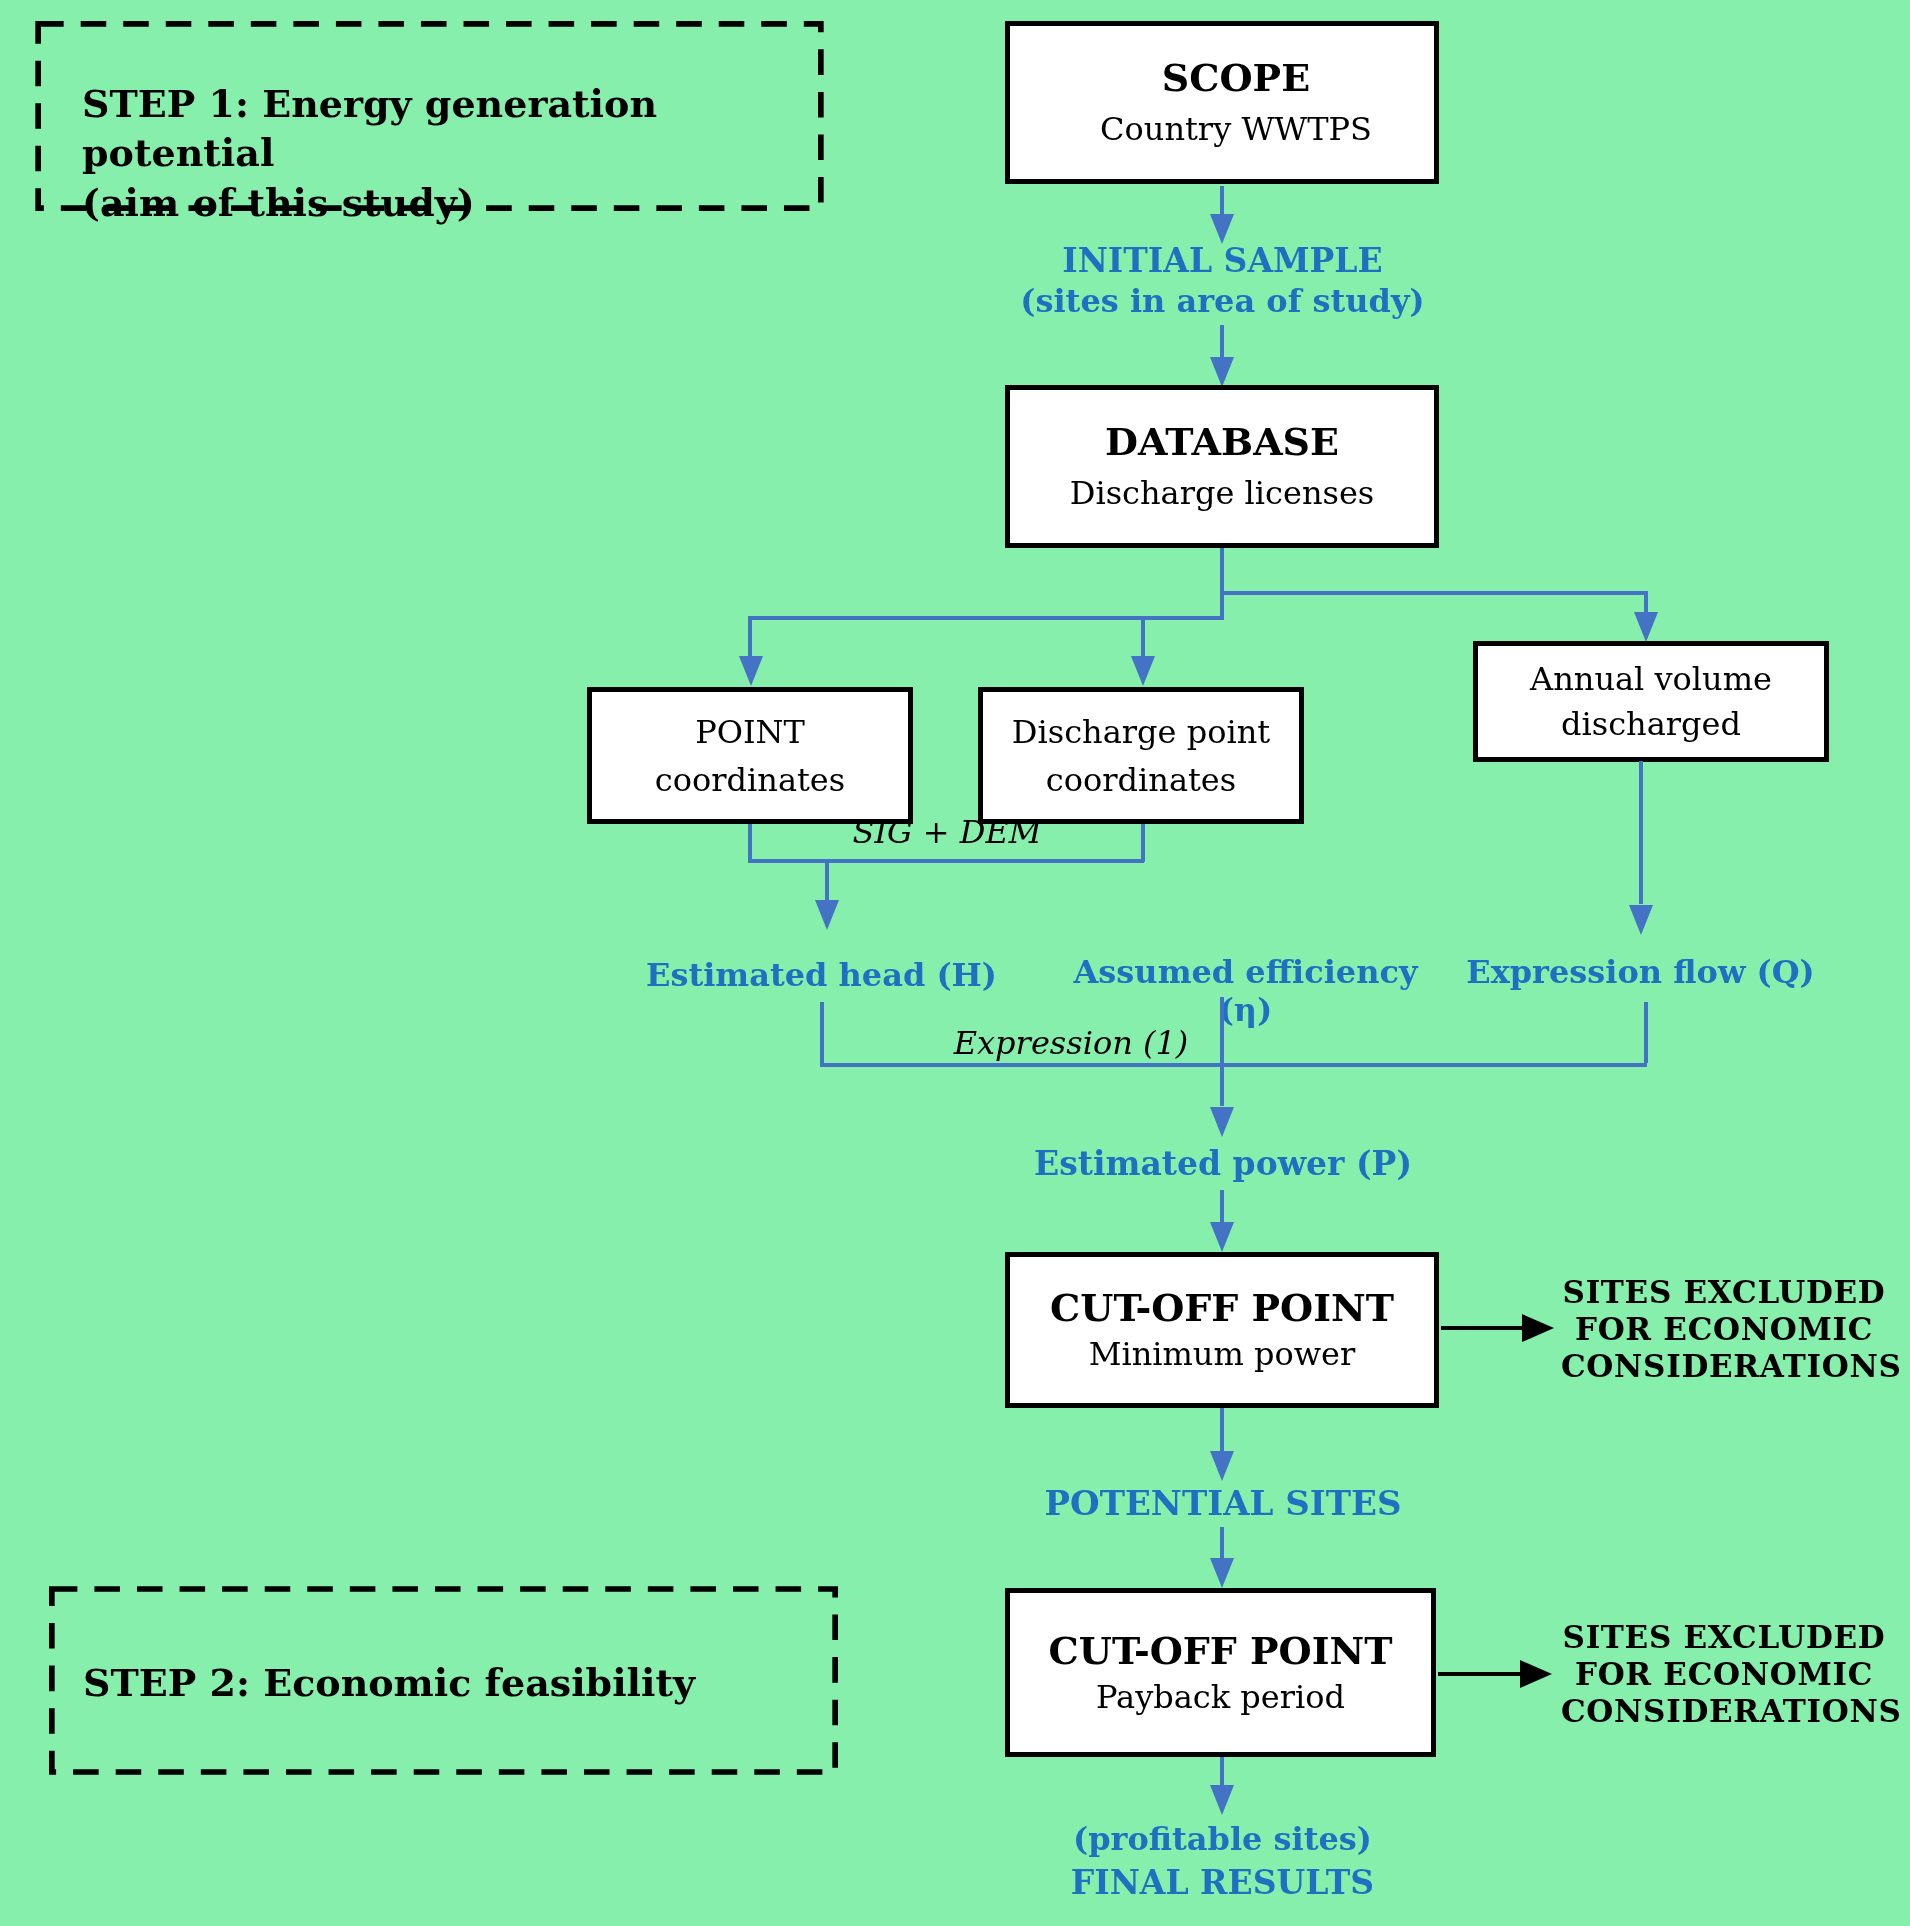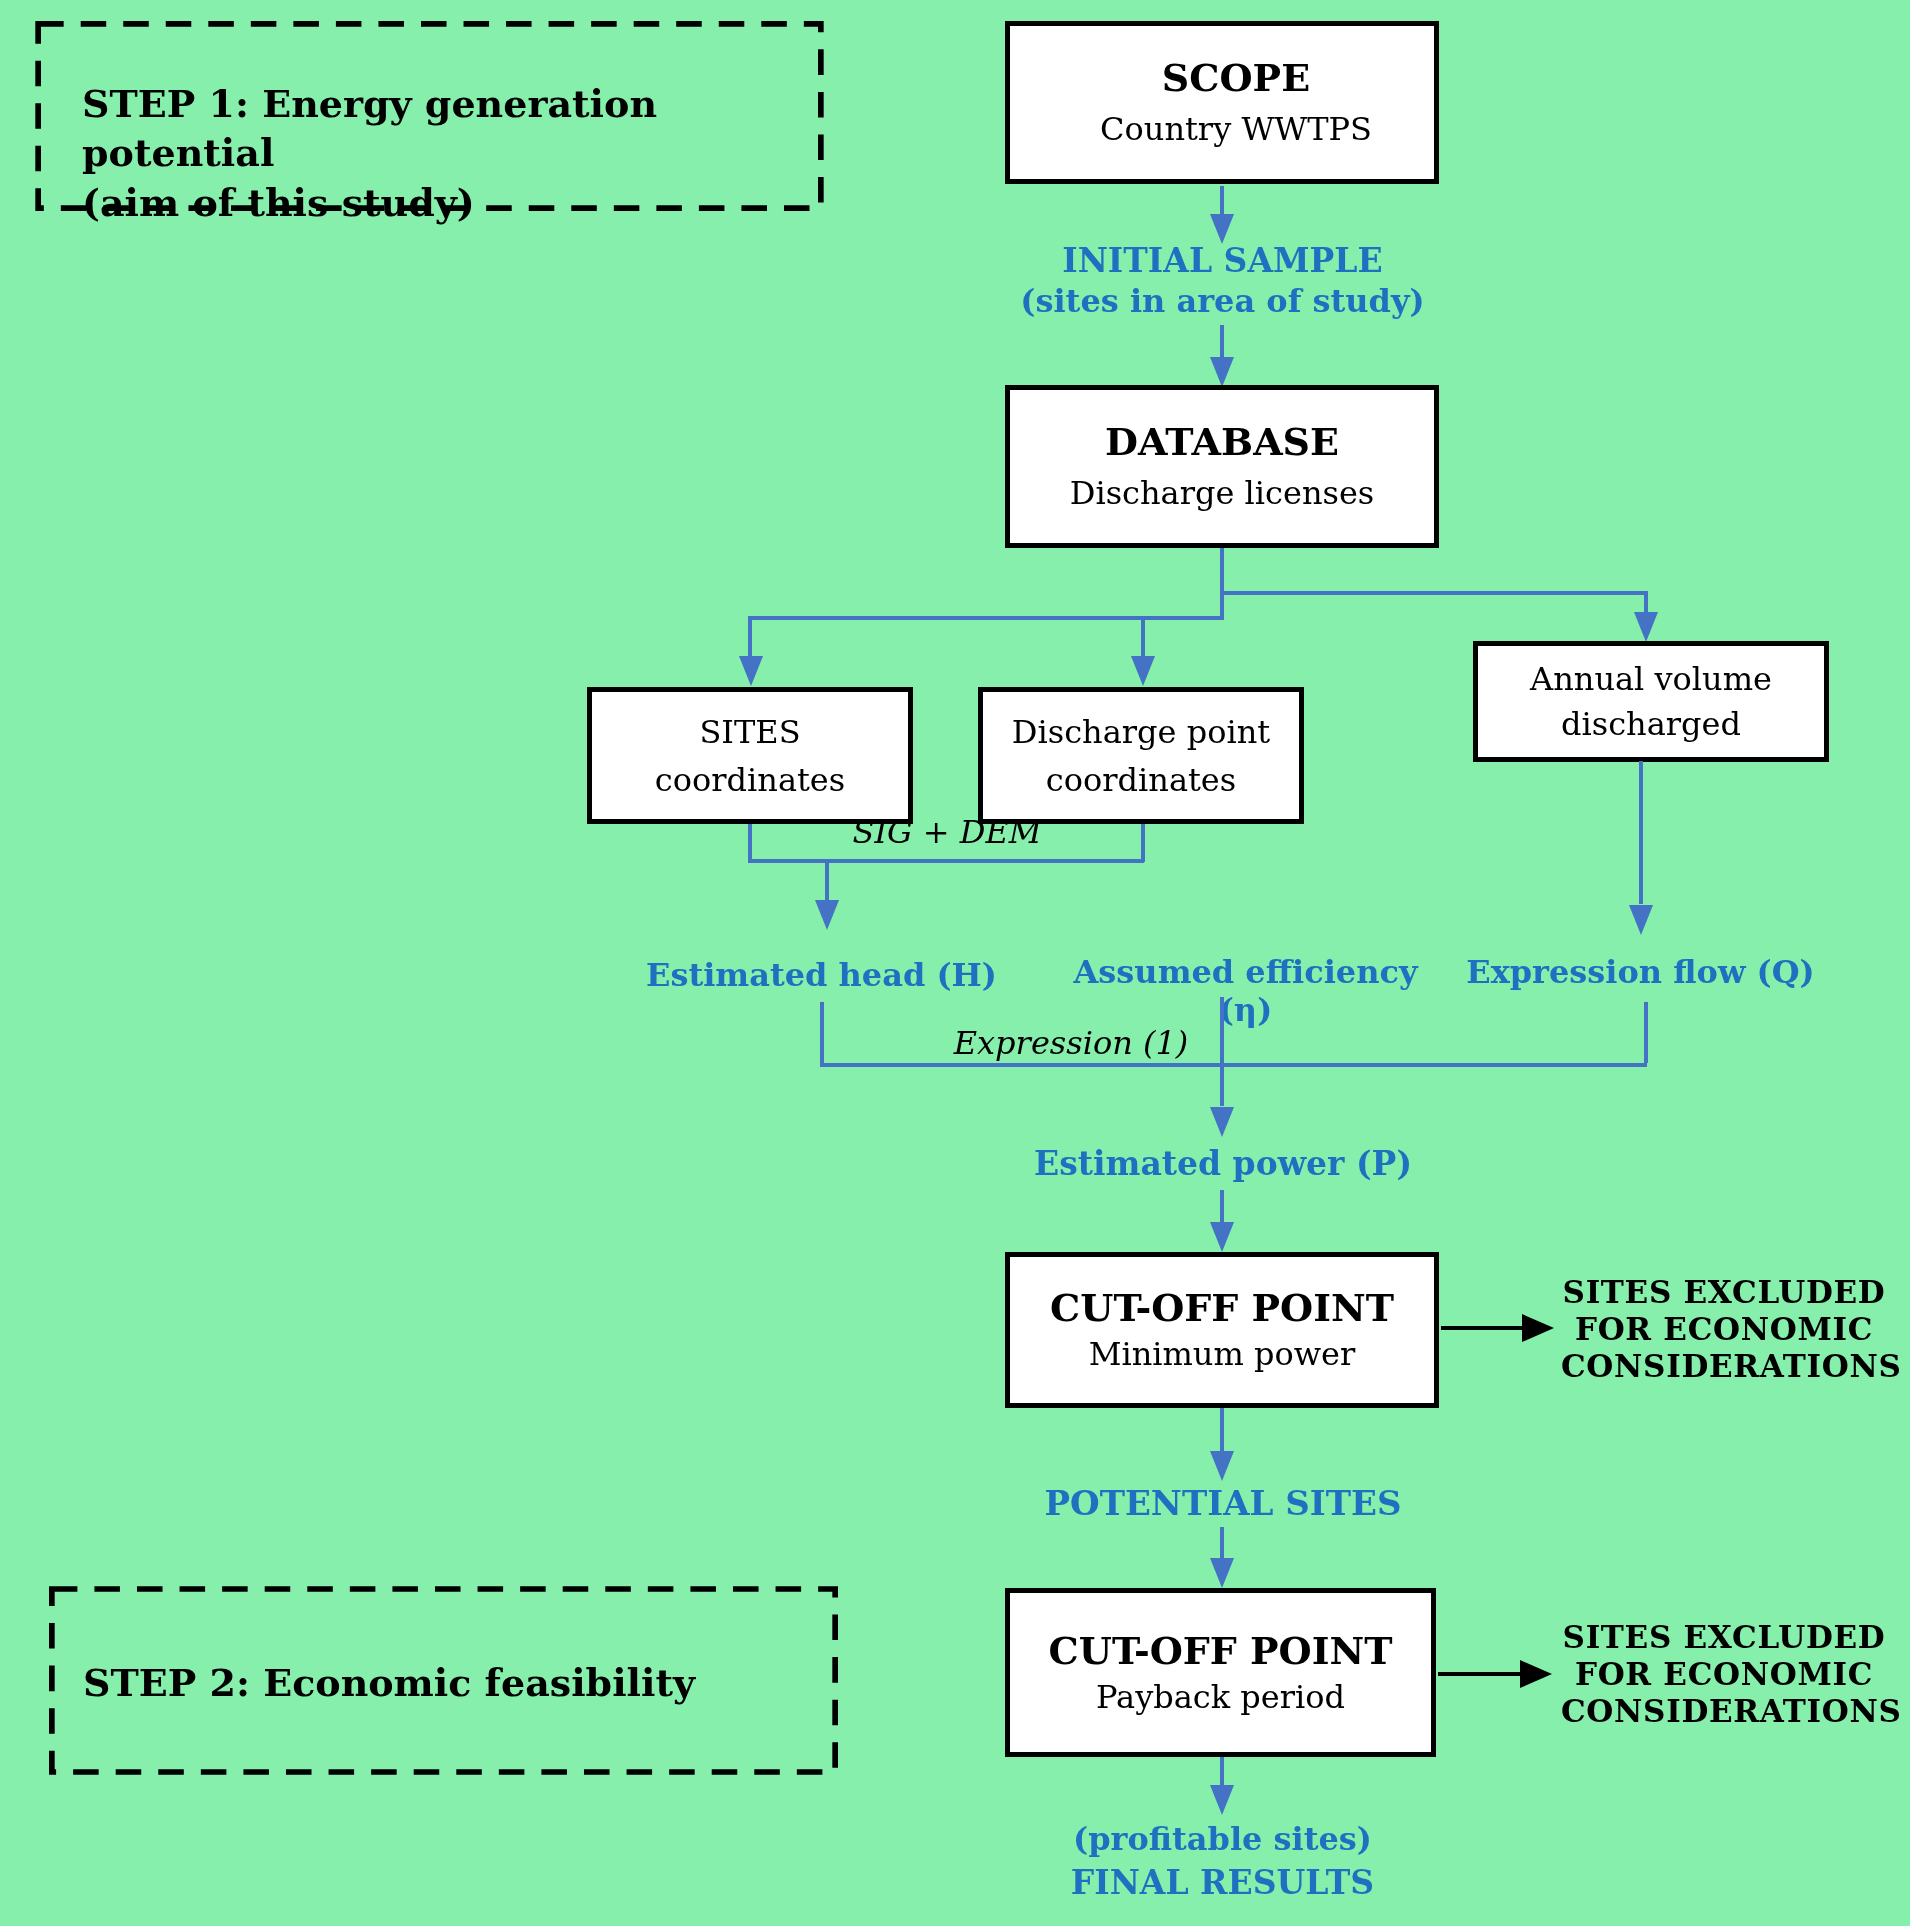--- a/index.html
+++ b/index.html
@@ -94,21 +94,21 @@
   <div class="arrow-down" style="left:1634px;top:612px;"></div>
 
   <div class="hline" style="left:750px;top:616px;width:474px;"></div>
   <div class="vline" style="left:748px;top:616px;height:40px;"></div>
   <div class="arrow-down" style="left:739px;top:656px;"></div>
   <div class="vline" style="left:1141px;top:616px;height:40px;"></div>
   <div class="arrow-down" style="left:1131px;top:656px;"></div>
 
   <div class="box" style="left:587px;top:687px;width:326px;height:137px;">
     <div class="plain">
-      <div>SITES</div>
+      <div>POINT</div>
       <div>coordinates</div>
     </div>
   </div>
 
   <div class="box" style="left:978px;top:687px;width:326px;height:137px;">
     <div class="plain">
       <div>Discharge point</div>
       <div>coordinates</div>
     </div>
   </div>

